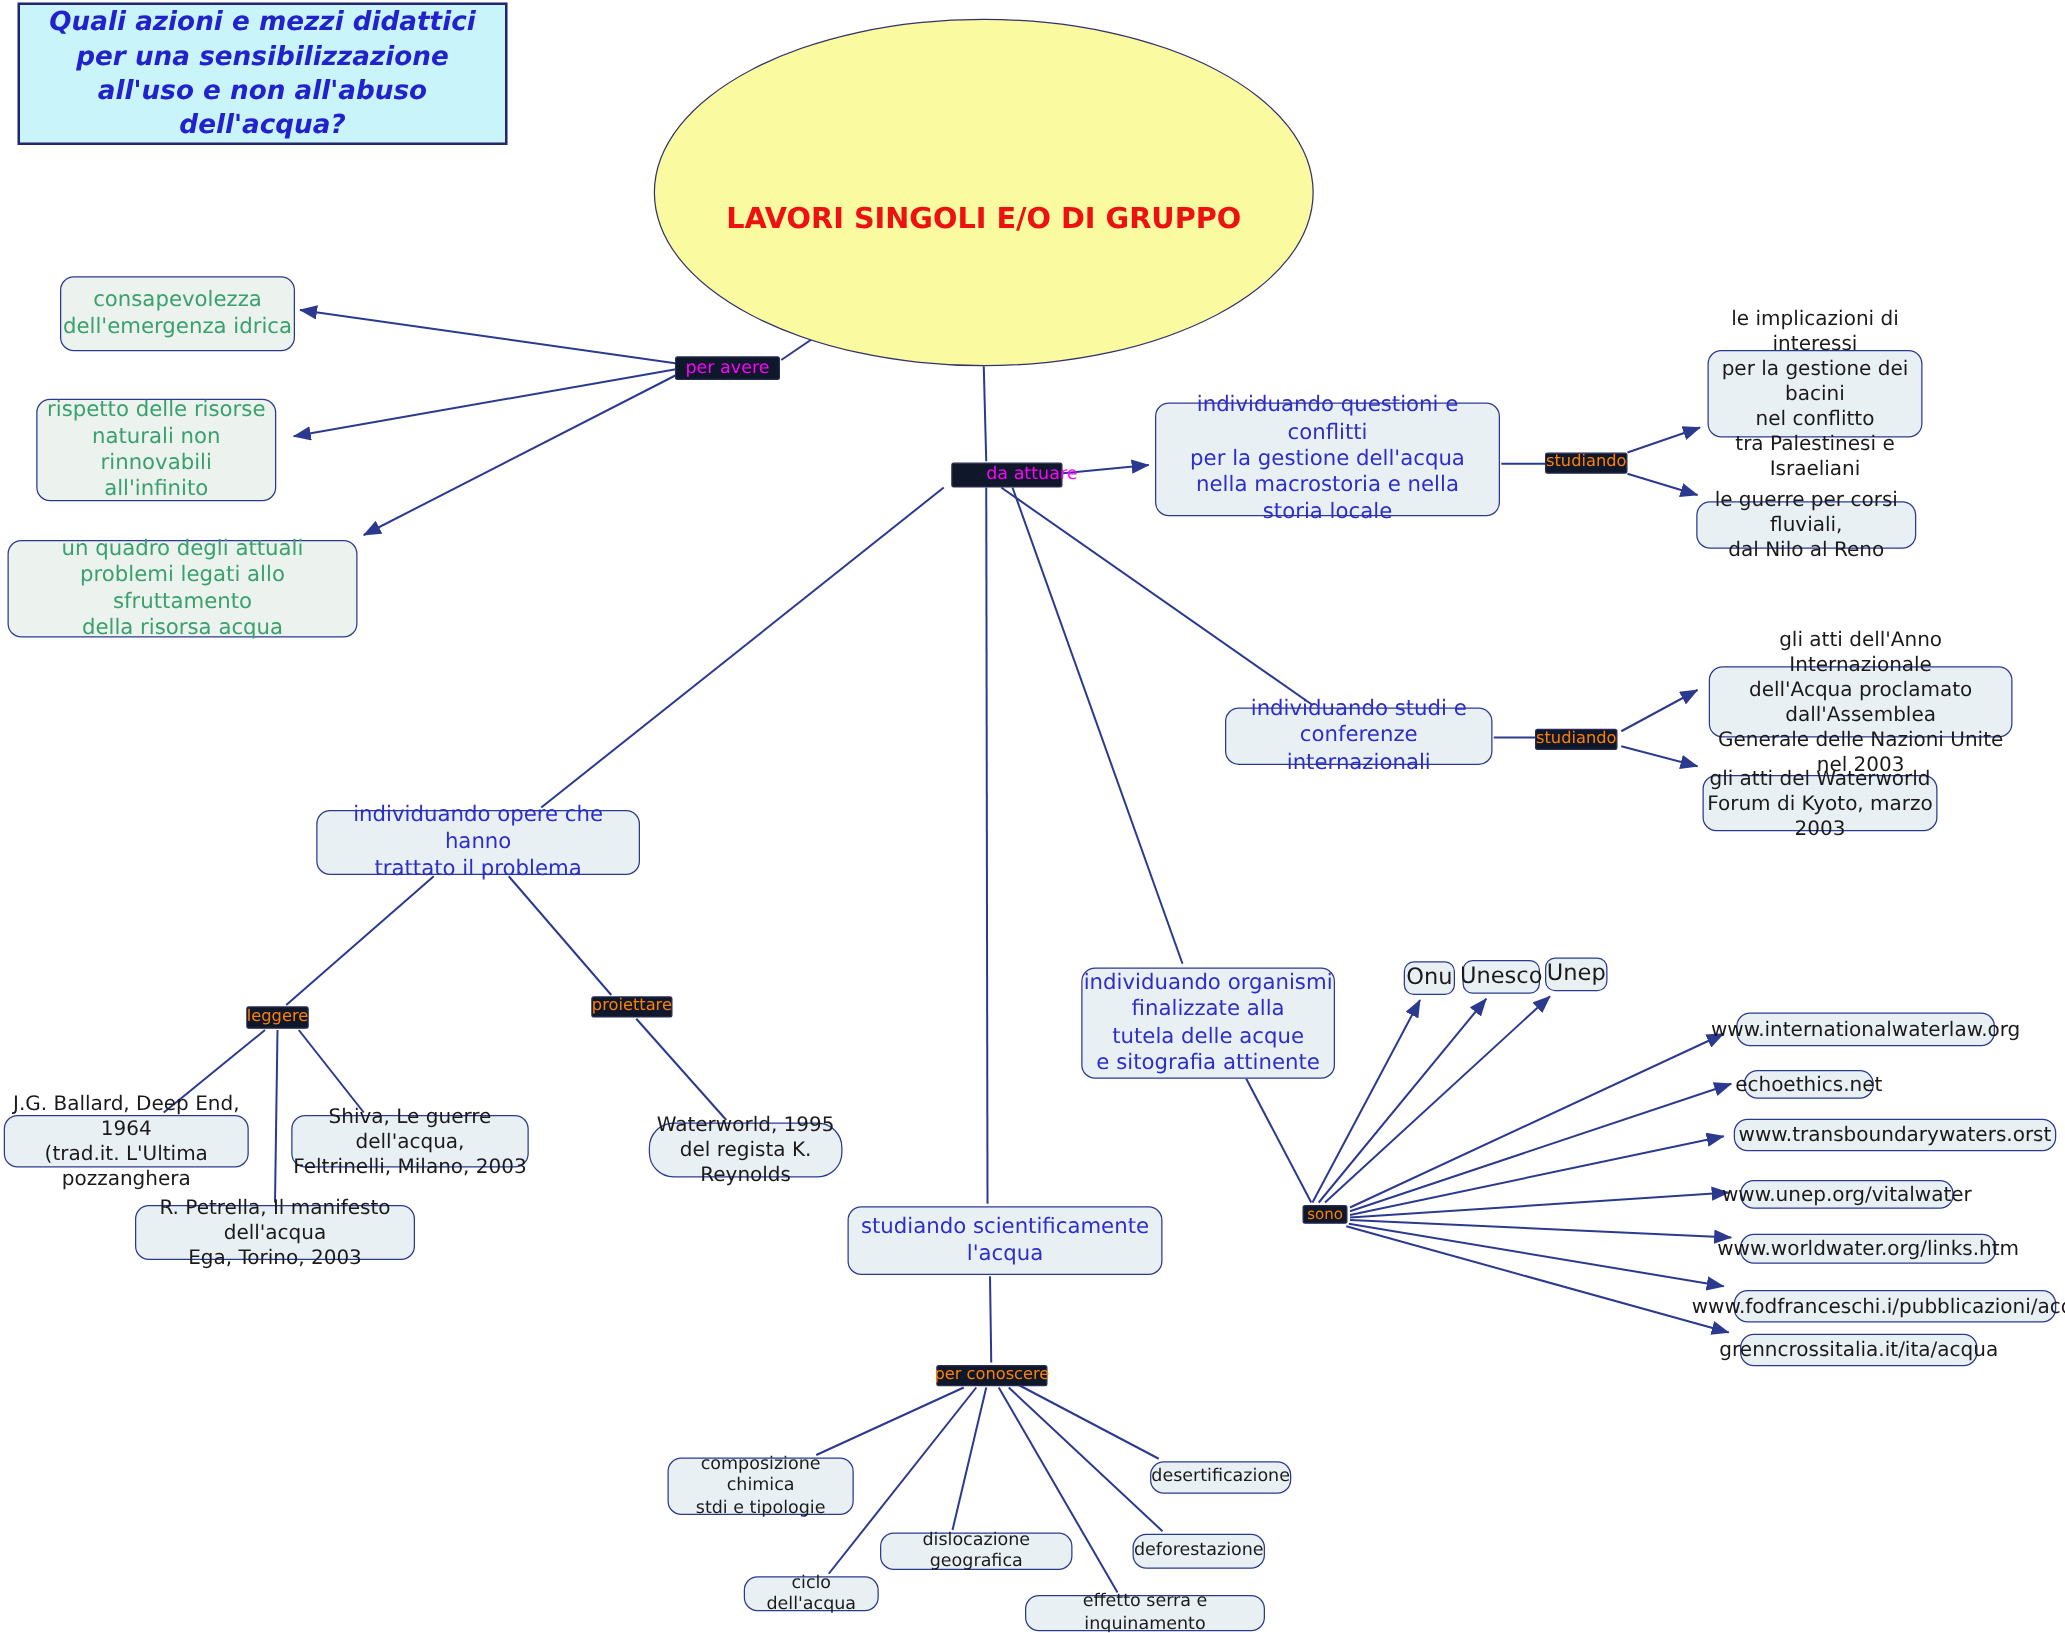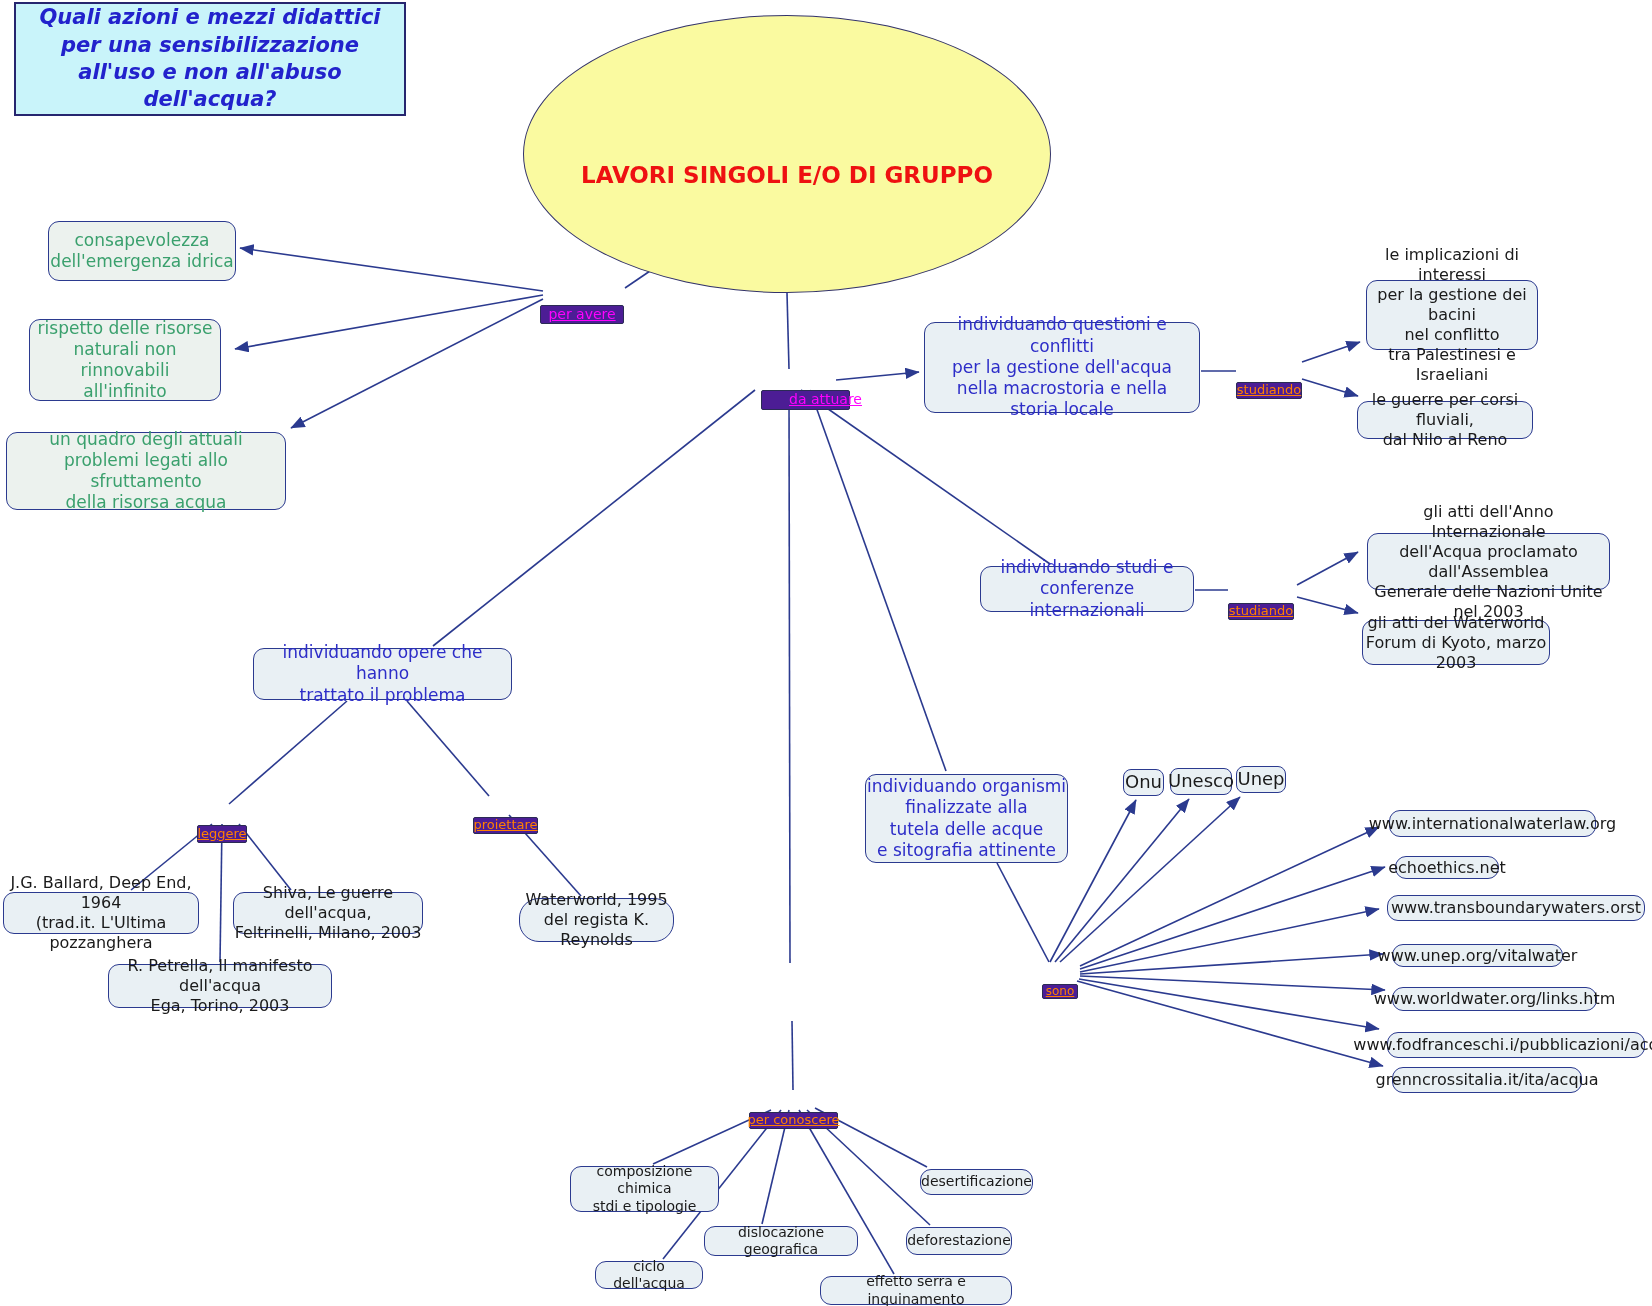--- a/index.html
+++ b/index.html
@@ -19,23 +19,23 @@
     text-align:center; white-space:pre-line; line-height:1.25;
   }
   .blue  { color:var(--blue-text);  font-size:17px; }
   .green { color:var(--green-text); background:var(--green-bg); font-size:17px; }
   .black { color:var(--black-text); font-size:16px; }
   .md    { font-size:14px; }
   .sm13  { font-size:18px; border-radius:8px; }
 
   .label {
     position:absolute; box-sizing:border-box;
-    background:#4c1d95; border:1px solid var(--label-border); border-radius:2px;
+    background:#0f172a; border:1px solid var(--label-border); border-radius:2px;
     display:flex; align-items:center; justify-content:center;
-    text-decoration:underline; line-height:1.1; padding:0 2px; white-space:nowrap;margin-top:20px;
+    line-height:1.1; padding:0 2px; white-space:nowrap;
   }
   .magenta { color:var(--magenta-label); font-size:14px; }
   .orange  { color:var(--orange-label);  font-size:13px; }
   .orange.tiny { font-size:12px; }
 
   .ellipse {
     position:absolute; box-sizing:border-box;
     background:var(--ellipse-fill); border:1.5px solid var(--ellipse-border);
     border-radius:50%;
     display:flex; align-items:center; justify-content:center;
@@ -150,23 +150,25 @@
   <div class="label orange" style="left:473px; top:797px; width:65px; height:17px;">proiettare</div>
   <div class="node black" style="left:3px; top:892px; width:196px; height:42px;">J.G. Ballard, Deep End, 1964
 (trad.it. L'Ultima pozzanghera</div>
   <div class="node black" style="left:233px; top:892px; width:190px; height:42px;">Shiva, Le guerre dell'acqua,
 Feltrinelli, Milano, 2003</div>
   <div class="node black" style="left:108px; top:964px; width:224px; height:44px;">R. Petrella, Il manifesto dell'acqua
 Ega, Torino, 2003</div>
   <div class="node black" style="left:519px; top:898px; width:155px; height:44px;border-radius:20px;">Waterworld, 1995
 del regista K. Reynolds</div>
 
+  <div class="node blue" style="left:678px; top:965px; width:252px; height:55px;">studiando scientificamente
+l'acqua</div>
   <div class="label orange" style="left:749px; top:1092px; width:89px; height:17px;">per conoscere</div>
 
-  <div class="node black md" style="left:534px; top:1166px; width:149px; height:46px;margin-left:36px;">composizione chimica
+  <div class="node black md" style="left:534px; top:1166px; width:149px; height:46px;">composizione chimica
 stdi e tipologie</div>
   <div class="node black md" style="left:595px; top:1261px; width:108px; height:28px;">ciclo dell'acqua</div>
   <div class="node black md" style="left:704px; top:1226px; width:154px; height:30px;">dislocazione geografica</div>
   <div class="node black md" style="left:820px; top:1276px; width:192px; height:29px;">effetto serra e inquinamento</div>
   <div class="node black md" style="left:906px; top:1227px; width:106px; height:28px;">deforestazione</div>
   <div class="node black md" style="left:920px; top:1169px; width:113px; height:26px;">desertificazione</div>
 
   <div class="node blue" style="left:865px; top:774px; width:203px; height:89px;">individuando organismi
 finalizzate alla
 tutela delle acque

